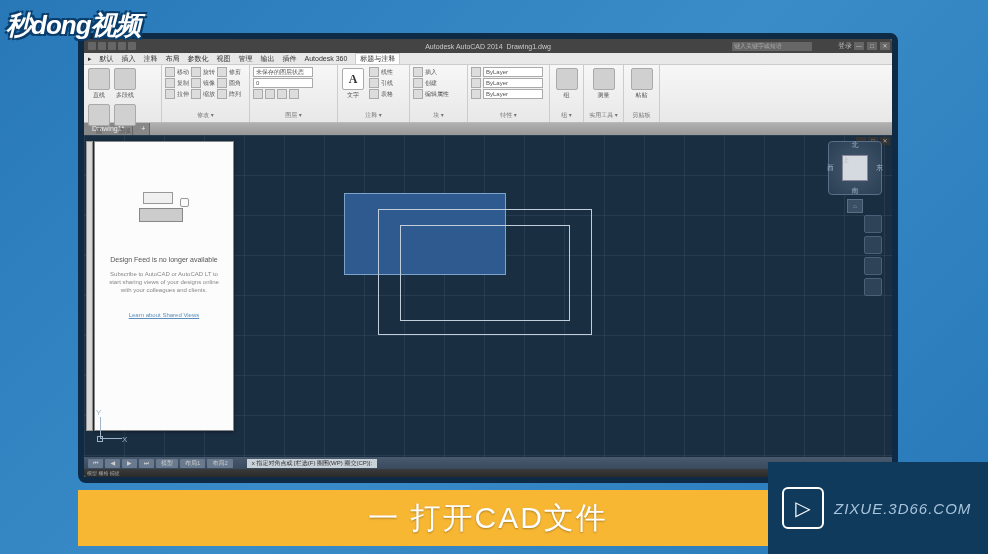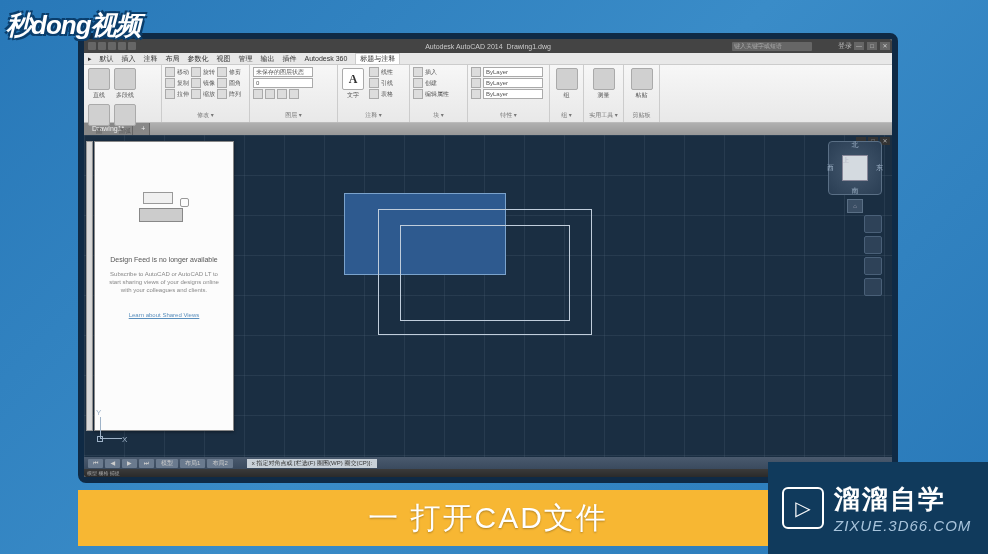--- a/index.html
+++ b/index.html
@@ -428,16 +428,15 @@
  </div>
 </div>
 
 <div class="caption-bar">
   <div class="cap-text">一 打开CAD文件</div>
 </div>
 
 <div class="brand-box">
   <div class="brand-icon">▷</div>
   <div class="brand-txt">
-    <div class="bt1">溜溜自学</div>
     <div class="bt2">ZIXUE.3D66.COM</div>
   </div>
 </div>
 
 </body></html>

